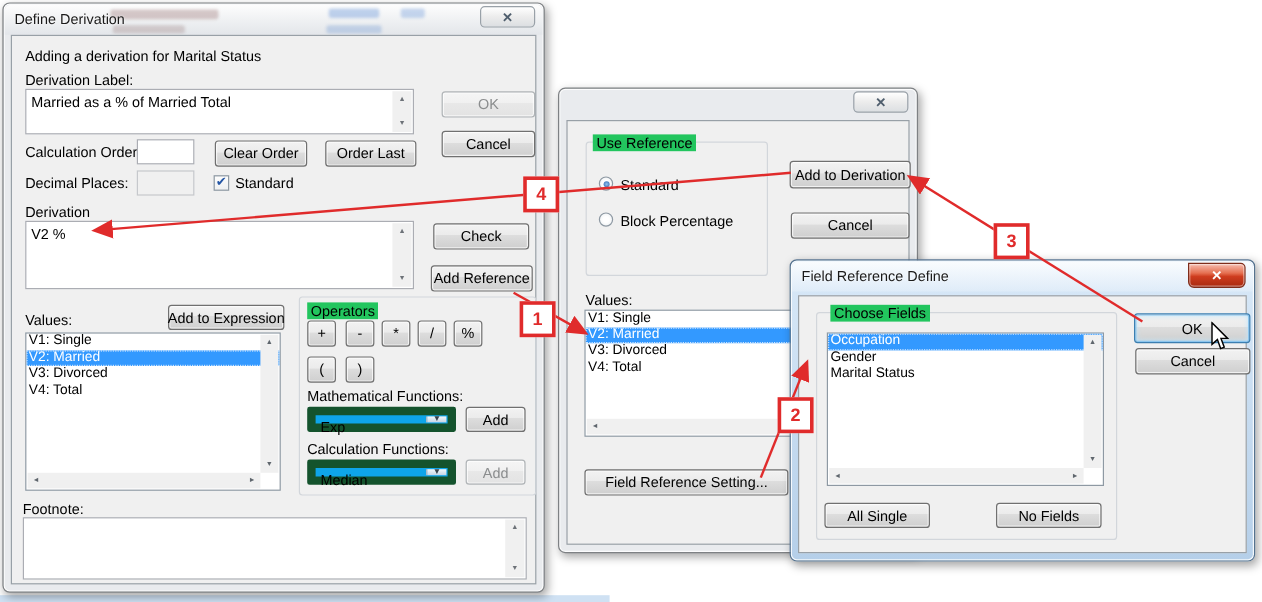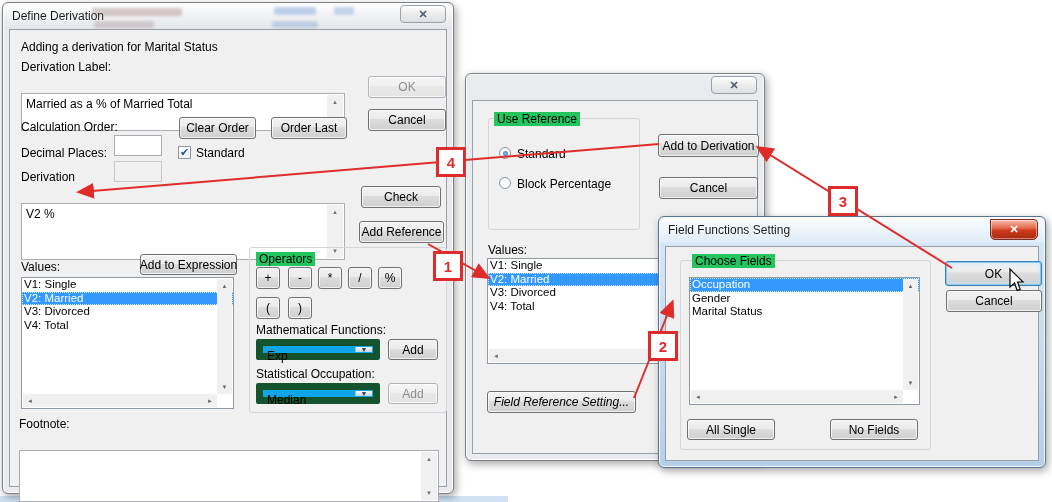--- a/index.html
+++ b/index.html
@@ -25,21 +25,21 @@
 
   
   .lbl{position:absolute;white-space:nowrap;}
   .btn{position:absolute;display:flex;align-items:center;justify-content:center;white-space:nowrap;
        background:linear-gradient(#f2f2f2,#ebebeb 45%,#dddddd 46%,#cfcfcf);
        border:1px solid #707070;border-radius:3px;box-shadow:inset 0 0 0 1px rgba(255,255,255,.7);
        font-size:12px;}
   .btn.disabled{color:#8b8d8e;border-color:#b0b4b7;
        background:linear-gradient(#f5f5f5,#f0f0f0 45%,#e8e8e8 46%,#e3e3e3);}
   .btn.focused{border-color:#3c7fb1;box-shadow:inset 0 0 0 1px #8cc6ee, inset 0 0 4px 1px #bee6fd;}
-  .edit{position:absolute;background:#fff;border:1px solid #abadb3;margin-top:19px;}
+  .edit{position:absolute;background:#fff;border:1px solid #abadb3;}
   .edit.disabled{background:#f0f0f0;border-color:#c6c8cc;}
   .edit .txt{position:absolute;left:4px;top:3px;right:20px;font-size:12px;}
   .spincol{position:absolute;top:1px;bottom:1px;right:1px;width:16px;background:#f0f0f0;}
   .spin{position:absolute;left:0;width:100%;height:14px;font-size:6px;color:#6d7278;
         display:flex;align-items:center;justify-content:center;}
   .spin.up{top:0;} .spin.dn{bottom:0;}
   .grpbox{position:absolute;border:1px solid #d2d6db;border-radius:3px;}
   .grplabel{position:absolute;background:#22c55e;padding:0 3px;white-space:nowrap;}
   .list{position:absolute;background:#fff;border:1px solid #8e99a3;overflow:hidden;}
   .li{height:13.5px;line-height:13.5px;font-size:11.5px;padding-left:2px;white-space:nowrap;}
@@ -154,21 +154,21 @@
     <div class="btn" style="left:253px;top:294px;width:24px;height:22px;">(</div>
     <div class="btn" style="left:285px;top:294px;width:24px;height:22px;">)</div>
 
     <div class="lbl" style="left:253px;top:320px;">Mathematical Functions:</div>
     <div class="combo" style="left:253px;top:336px;width:124px;height:21px;">
       <div class="ctext">Exp</div>
       <div class="cbtn">▼</div>
     </div>
     <div class="btn" style="left:385px;top:336px;width:50px;height:21px;">Add</div>
 
-    <div class="lbl" style="left:253px;top:364px;">Statistical Occupation:</div>
+    <div class="lbl" style="left:253px;top:364px;">Calculation Functions:</div>
     <div class="combo" style="left:253px;top:380px;width:124px;height:21px;">
       <div class="ctext">Median</div>
       <div class="cbtn">▼</div>
     </div>
     <div class="btn disabled" style="left:385px;top:380px;width:50px;height:21px;">Add</div>
 
     <div class="lbl" style="left:16px;top:414px;">Footnote:</div>
     <div class="edit" style="left:16px;top:428px;width:420px;height:52px;">
       <div class="txt"></div>
       <div class="spincol">
@@ -197,26 +197,26 @@
       <div class="li">V1: Single</div>
       <div class="li sel">V2: Married</div>
       <div class="li">V3: Divorced</div>
       <div class="li">V4: Total</div>
       <div class="htrack" style="right:1px;">
         <div class="sarrow" style="left:2px;top:0;width:10px;height:13px;">◄</div>
         <div class="sarrow" style="right:2px;top:0;width:10px;height:13px;">►</div>
       </div>
     </div>
 
-    <div class="btn" style="left:21px;top:317px;width:149px;height:22px;font-style:italic;">Field Reference Setting...</div>
+    <div class="btn" style="left:21px;top:317px;width:170px;height:22px;">Field Reference Setting...</div>
   </div>
 
   <div class="dlg active" style="left:658px;top:216px;width:388px;height:252px;z-index:30;">
     <div class="tbar">
-      <div class="ttext">Field Functions Setting</div>
+      <div class="ttext">Field Reference Define</div>
     </div>
     <div class="closebtn red">✕</div>
     <div class="client" style="left:6px;top:29px;right:6px;bottom:6px;"></div>
 
     <div class="grpbox" style="left:21px;top:43px;width:251px;height:190px;background:#f0f0f0;"></div>
     <div class="grplabel" style="left:33px;top:37px;">Choose Fields</div>
 
     <div class="list" style="left:30px;top:60px;width:231px;height:128px;">
       <div class="li sel">Occupation</div>
       <div class="li">Gender</div>

